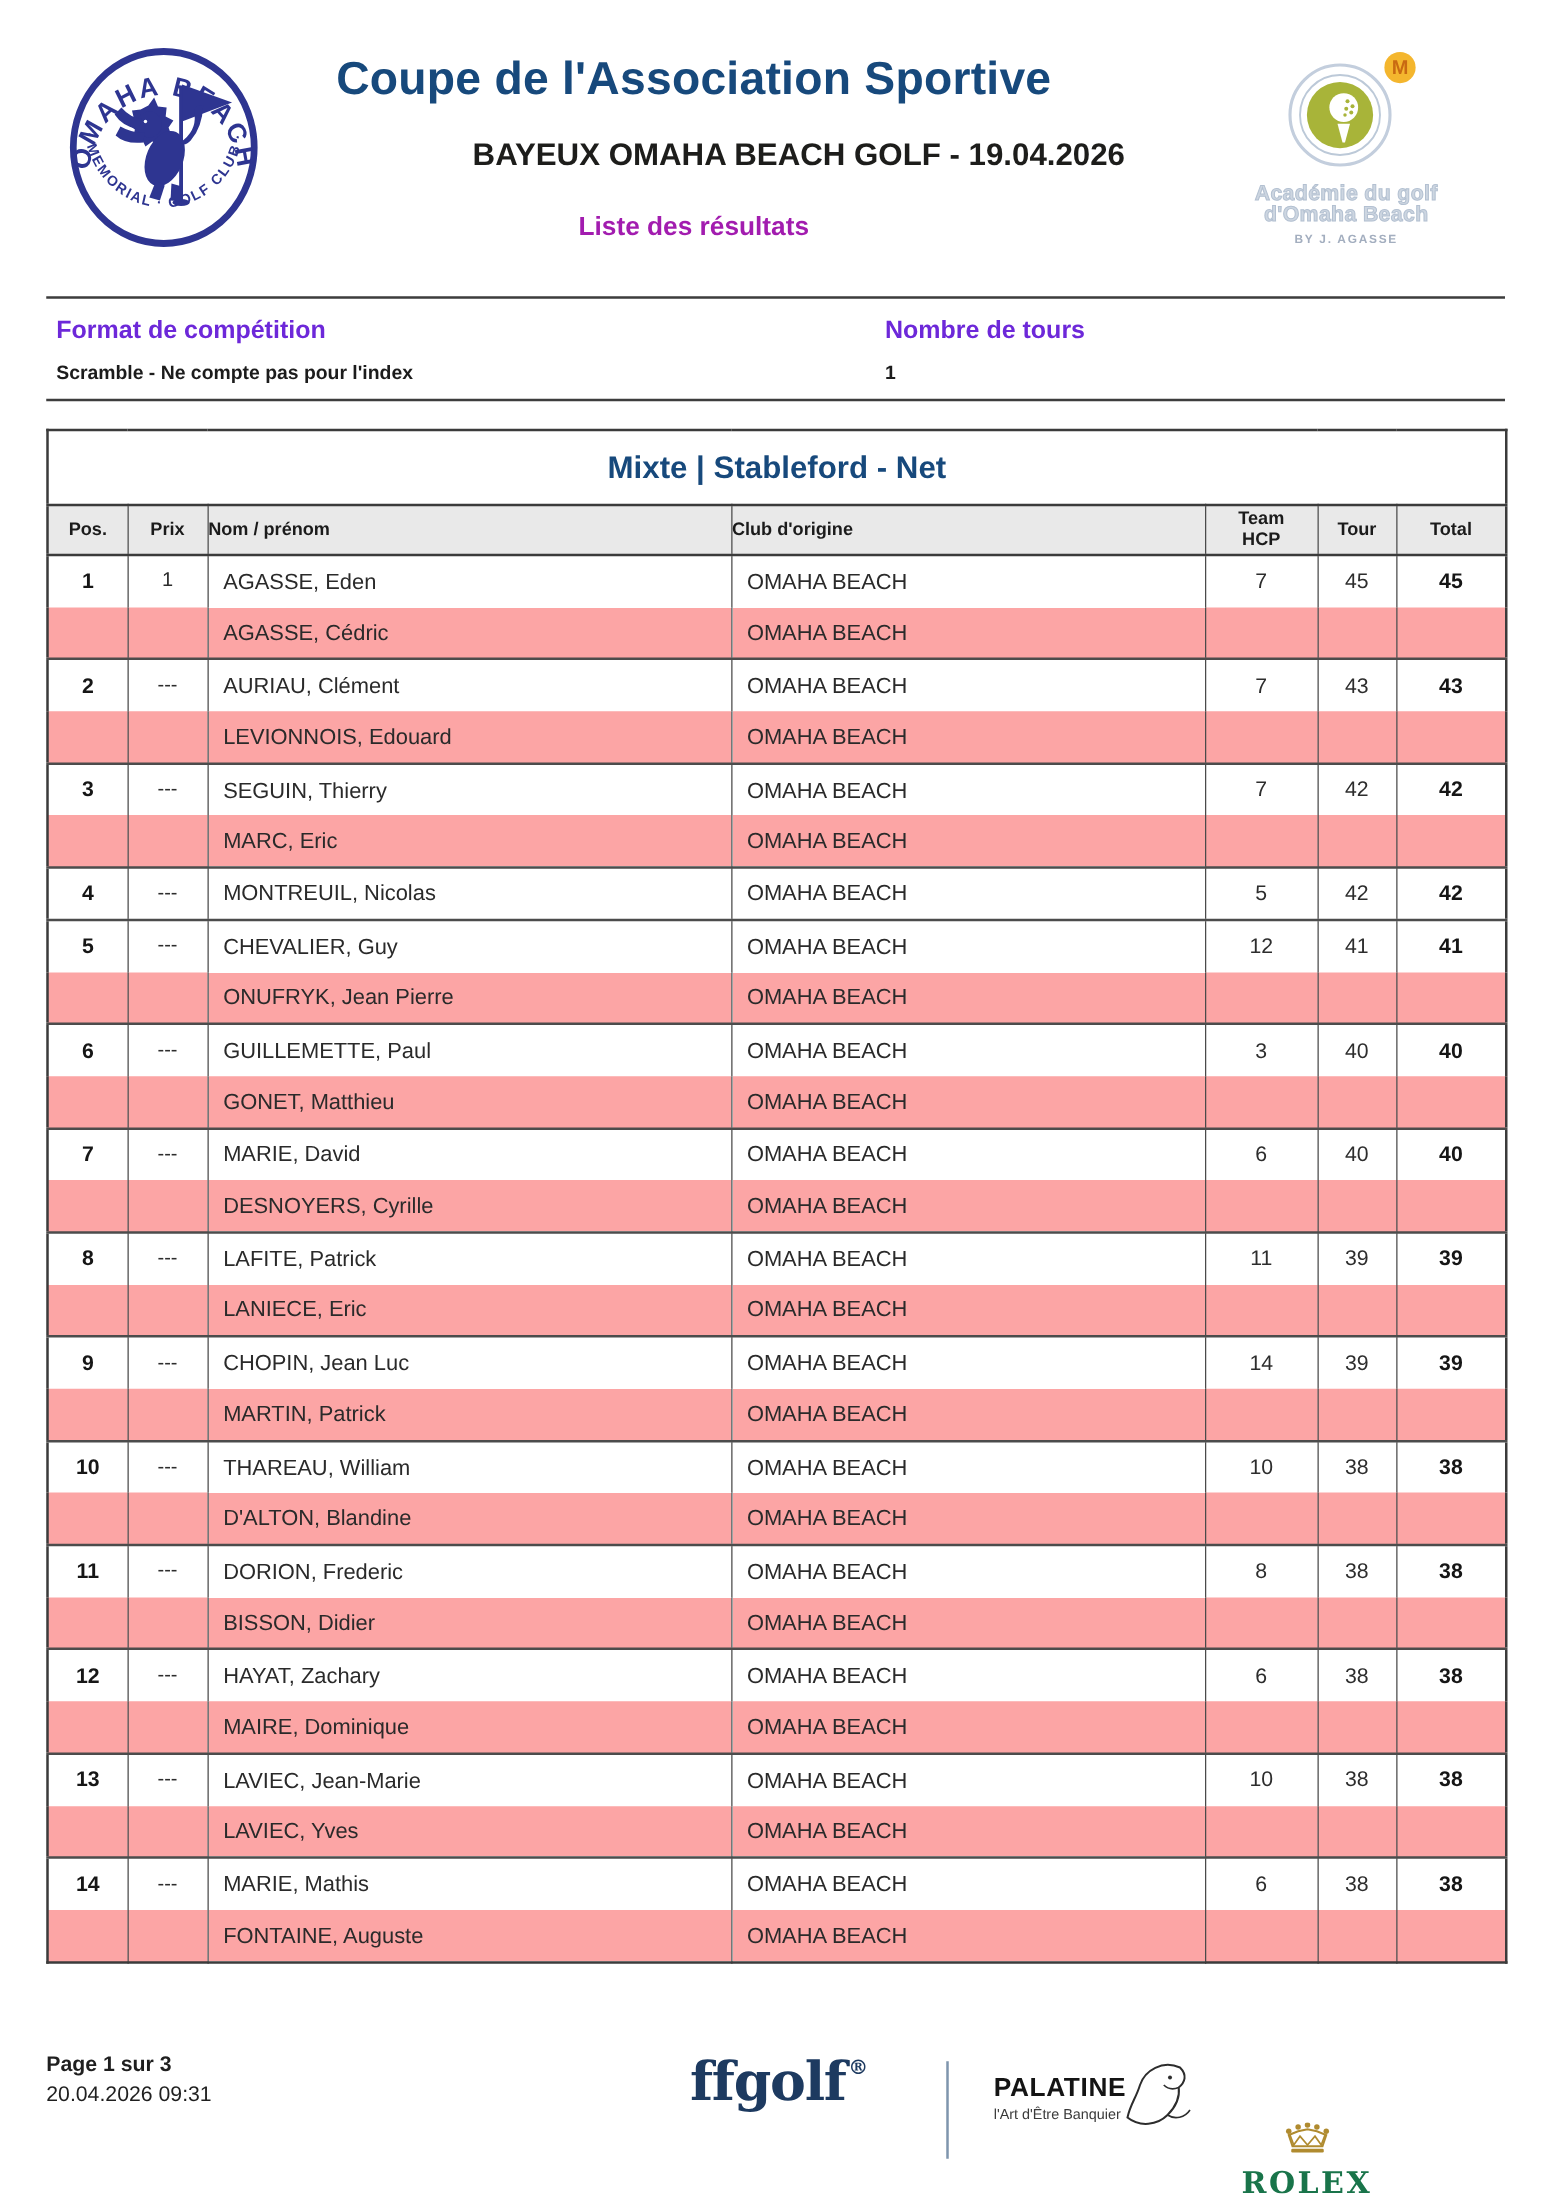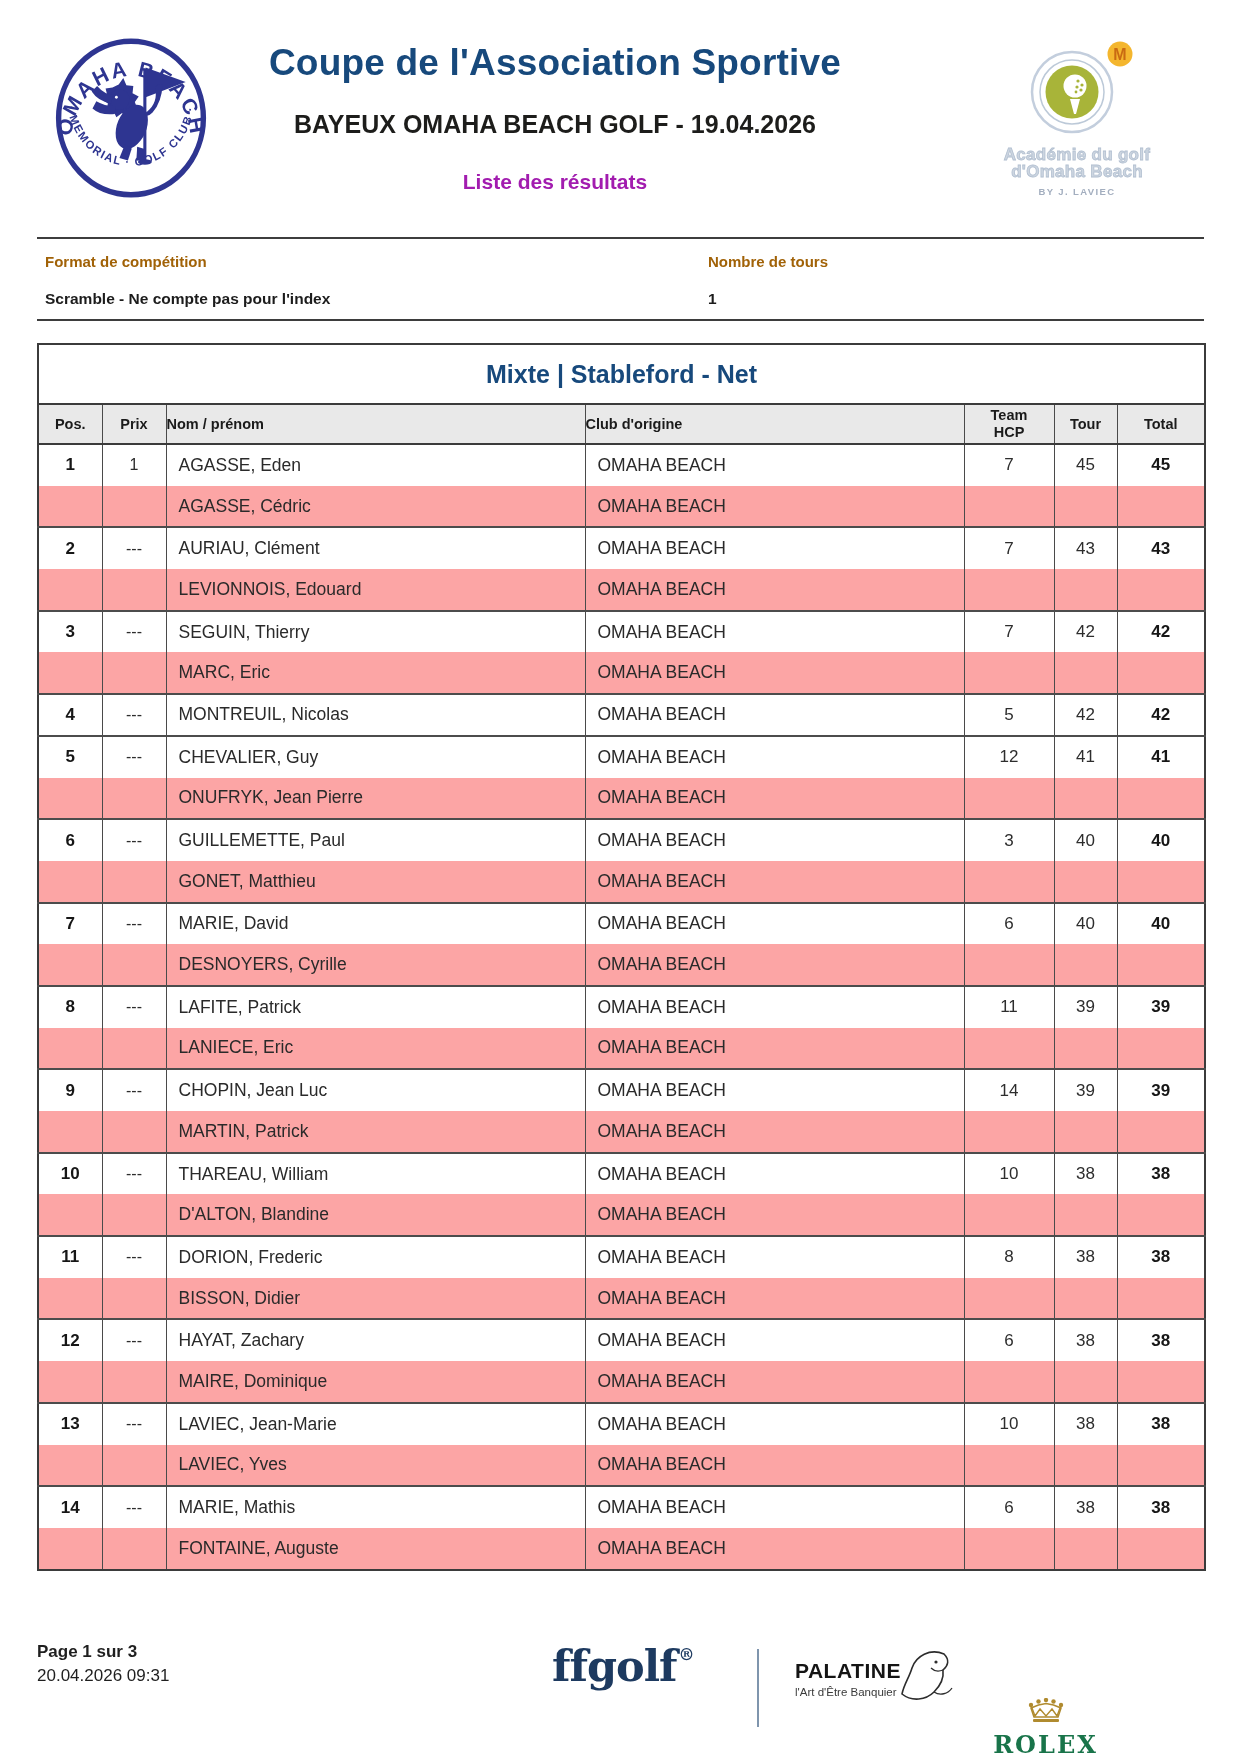--- a/index.html
+++ b/index.html
@@ -3,36 +3,36 @@
 <meta charset="utf-8">
 <style>
   html,body{margin:0;padding:0;background:#ffffff;}
   .page{position:relative;width:1240px;height:1755px;background:#fff;
         font-family:"Liberation Sans",sans-serif;overflow:hidden;color:#222;}
 
   
   .club-badge{position:absolute;left:54px;top:38px;width:154px;height:160px;}
   .doc-title{position:absolute;left:210px;top:42px;width:690px;text-align:center;
              font-size:37px;font-weight:bold;color:#17497c;letter-spacing:.2px;}
-  .doc-subtitle{position:absolute;left:210px;top:110px;width:690px;text-align:center;
+  .doc-subtitle{position:absolute;left:210px;top:110px;width:690px;text-align:right;
              font-size:25px;font-weight:bold;color:#1d1d1b;}
   .doc-list-label{position:absolute;left:210px;top:170px;width:690px;text-align:center;
              font-size:21px;font-weight:bold;color:#a21caf;}
   .academy{position:absolute;left:993px;top:40px;width:168px;text-align:center;}
   .academy svg{display:block;margin:0 auto;}
   .academy .acad-line{font-size:17px;font-weight:bold;color:#cdd6e1;line-height:1.0;
              -webkit-text-stroke:.8px #b3c0d1;letter-spacing:.3px;}
   .academy .acad-by{margin-top:6px;font-size:9.5px;font-weight:bold;color:#a3aebf;letter-spacing:1.4px;}
 
   .rule{position:absolute;left:37px;width:1167px;height:2px;background:#3d3d3d;}
   .rule-1{top:237px;}
   .rule-2{top:319px;}
 
   
-  .info-label{position:absolute;top:253px;font-size:15px;font-weight:bold;color:#a16207;text-align:center;}
+  .info-label{position:absolute;top:253px;font-size:20px;font-weight:bold;color:#6d28d9;text-align:center;}
   .info-value{position:absolute;top:290px;font-size:15.5px;font-weight:bold;color:#1c1c1c;}
   .info-left{left:45px;}
   .info-right{left:708px;}
 
   
   .results-wrap{position:absolute;left:37px;top:343px;width:1021px;}
   table.results{width:1167px;border-collapse:collapse;table-layout:fixed;
                 border:2px solid #3b3b3b;}
   .title-cell{height:58px;text-align:center;font-size:25px;font-weight:bold;color:#17497c;
               background:#fff;border-bottom:2px solid #3b3b3b;}
@@ -122,21 +122,21 @@
         <circle cx="56" cy="52" r="1.4" fill="#a8b439"></circle>
         <polygon points="50,59 60,59 56,74 54,74" fill="#ffffff"></polygon>
       </g>
       <g>
         <circle cx="100" cy="14" r="12.5" fill="#f4b62e"></circle>
         <text x="100" y="19.5" text-anchor="middle" font-family="Liberation Sans,sans-serif" font-size="16" font-weight="bold" fill="#c96a12" id="mcd-m">M</text>
       </g>
     </svg>
     <div class="acad-line">Académie du golf</div>
     <div class="acad-line">d'Omaha Beach</div>
-    <div class="acad-by">BY J. LAVIEC</div>
+    <div class="acad-by">BY J. AGASSE</div>
   </div>
 
   <div class="rule rule-1"></div>
 
   
   <div class="info-label info-left">Format de compétition</div>
   <div class="info-value info-left">Scramble - Ne compte pas pour l'index</div>
   <div class="info-label info-right">Nombre de tours</div>
   <div class="info-value info-right">1</div>
 

